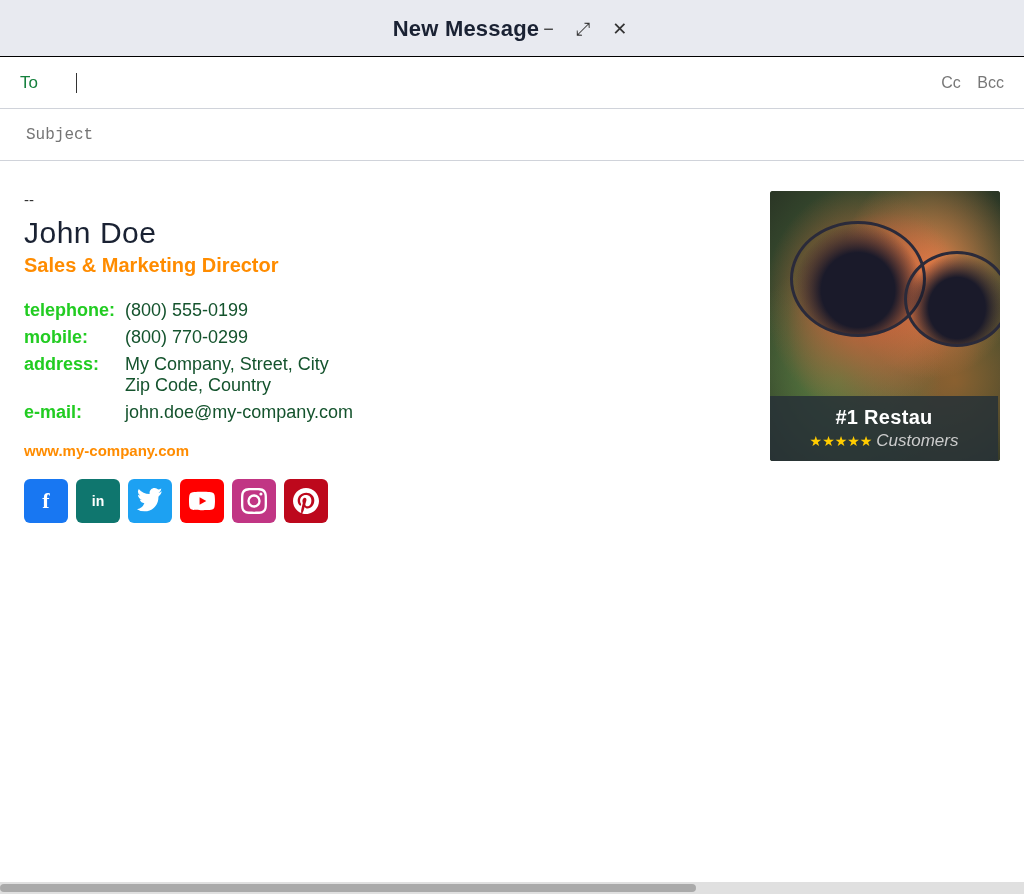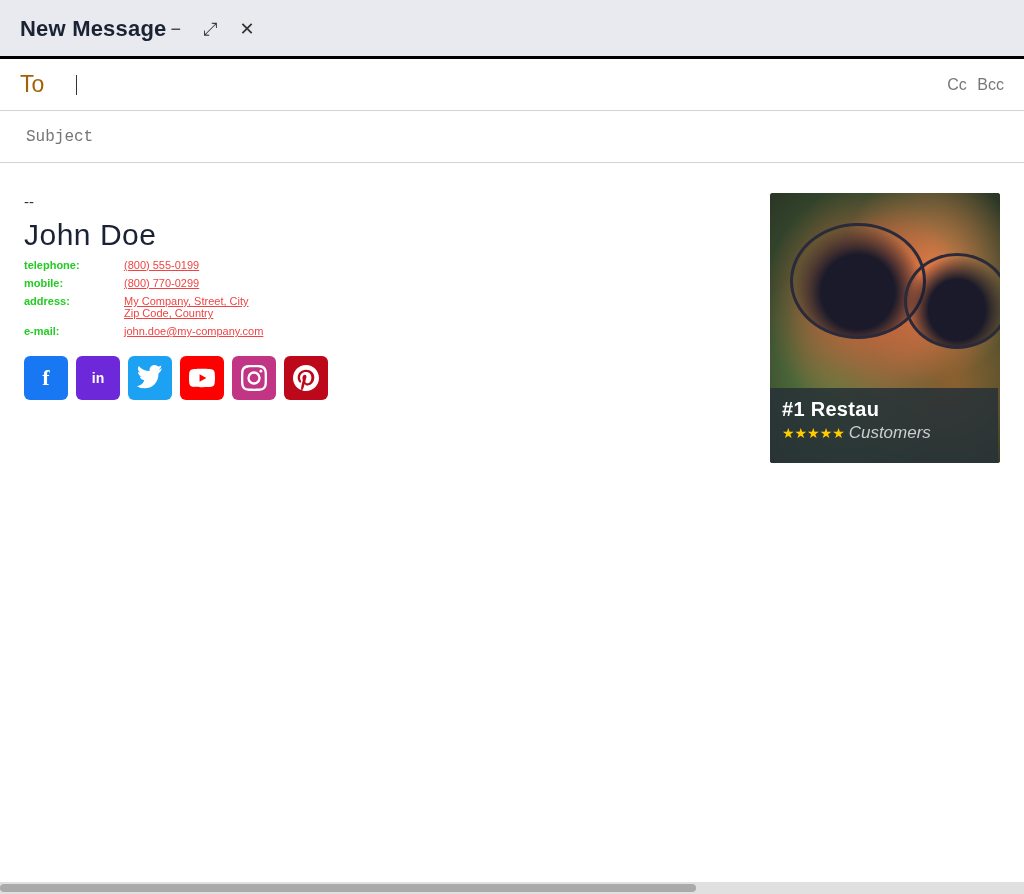--- a/index.html
+++ b/index.html
@@ -18,22 +18,22 @@
       background: #fff;
       display: flex;
       flex-direction: column;
       box-shadow: 0 2px 10px rgba(0,0,0,0.15);
     }
     .title-bar {
       background: #e8eaf0;
       padding: 16px 20px 14px 20px;
       display: flex;
       align-items: center;
-      justify-content: flex-start;
-      border-bottom: 3px solid #000000;
+      justify-content: center;
+      border-bottom: 1px solid #000000;
     }
     .title-text {
       font-size: 22px;
       font-weight: 700;
       color: #1a2233;
       letter-spacing: 0.2px;
     }
     .title-actions {
       display: flex;
       gap: 14px;
@@ -51,42 +51,42 @@
       justify-content: center;
     }
     .field-row {
       display: flex;
       align-items: center;
       padding: 0 20px;
       border-bottom: 1px solid #d0d3da;
       min-height: 52px;
     }
     .field-label {
-      font-size: 23px;
-      color: #a16207;
+      font-size: 17px;
+      color: #15803d;
       min-width: 50px;
       flex-shrink: 0;
     }
     .field-input {
       flex: 1;
       border: none;
       outline: none;
       font-size: 16px;
       color: #222;
       padding: 4px 6px;
       background: transparent;
     }
     .cc-bcc {
       font-size: 16px;
       color: #777;
       margin-left: auto;
       cursor: pointer;
       white-space: nowrap;
     }
-    .cc-bcc span { margin-left: 6px; }
+    .cc-bcc span { margin-left: 12px; }
     .subject-row {
       display: flex;
       align-items: center;
       padding: 0 20px;
       border-bottom: 1px solid #d0d3da;
       min-height: 52px;
     }
     .subject-input {
       flex: 1;
       border: none;
@@ -129,32 +129,31 @@
       font-weight: 700;
       color: #ff8c00;
       margin-bottom: 20px;
     }
     .sig-contact-table {
       border-collapse: collapse;
       margin-bottom: 16px;
     }
     .sig-contact-table tr td {
       padding: 3px 0;
-      font-size: 11px;
+      font-size: 18px;
       vertical-align: top;
     }
     .sig-contact-table .lbl {
       font-weight: 700;
       color: #22cc22;
       min-width: 100px;
       padding-right: 10px;
     }
     .sig-contact-table .val {
-      color: #ef4444;
-      text-decoration: underline;
+      color: #14532d;
     }
     .sig-website {
       font-size: 15px;
       font-weight: 700;
       color: #ff8c00;
       margin-bottom: 20px;
       margin-top: 8px;
     }
     .social-icons {
       display: flex;
@@ -169,21 +168,21 @@
       align-items: center;
       justify-content: center;
       cursor: pointer;
       font-weight: 900;
       font-size: 22px;
       color: #fff;
       text-decoration: none;
       font-family: serif;
     }
     .social-facebook { background: #1877f2; }
-    .social-linkedin { background: #6d28d9; }
+    .social-linkedin { background: #0f766e; }
     .social-twitter { background: #1da1f2; }
     .social-youtube { background: #ff0000; }
     .social-instagram { background: #c13584; }
     .social-pinterest { background: #bd081c; }
     .sig-right {
       width: 230px;
       flex-shrink: 0;
       position: relative;
       overflow: hidden;
       border-radius: 2px;
@@ -230,21 +229,22 @@
       background: radial-gradient(ellipse at 50% 60%, #1a1a2a 40%, transparent 70%);
       border-radius: 50%;
       border: 3px solid #2a2a3a;
     }
     .img-overlay {
       position: absolute;
       bottom: 0;
       left: 0;
       right: 2px;
       background: rgba(40, 50, 55, 0.88);
-      padding: 10px 12px 20px 12px;
+      padding: 10px 12px 10px 12px;
+      text-align: center;
     }
     .img-title {
       font-size: 20px;
       font-weight: 900;
       color: #fff;
       letter-spacing: 0.3px;
     }
     .img-stars {
       font-size: 14px;
       color: #fff;
@@ -294,20 +294,21 @@
   <div class="subject-row">
     <input class="subject-input" type="text" placeholder="Subject" style="">
   </div>
 
   <div class="compose-body">
 
     <div class="signature-area">
       <div class="sig-left">
         <div class="sig-dashes">--</div>
         <div class="sig-name">John Doe</div>
+        <div class="sig-title">Sales &amp; Marketing Director</div>
 
         <table class="sig-contact-table">
           <tbody>
               <tr>
             <td class="lbl">telephone:</td>
             <td class="val">(800) 555-0199</td>
           </tr>
           <tr>
             <td class="lbl">mobile:</td>
             <td class="val">(800) 770-0299</td>
@@ -319,20 +320,21 @@
               <span>Zip Code, Country</span>
             </td>
           </tr>
           <tr>
             <td class="lbl">e-mail:</td>
             <td class="val">john.doe@my-company.com</td>
           </tr>
         </tbody>
           </table>
 
+        <div class="sig-website">www.my-company.com</div>
 
         <div class="social-icons">
           <a class="social-icon social-facebook" href="#">f</a>
           <a class="social-icon social-linkedin" href="#" style="font-size:14px;font-family:sans-serif;font-weight:900;">in</a>
           <a class="social-icon social-twitter" href="#" style="font-size:20px;">
 
             <svg viewBox="0 0 24 24" width="26" height="26" fill="white">
                 <path d="M23 3a10.9 10.9 0 01-3.14 1.53A4.48 4.48 0 0022.43.36a9 9 0 01-2.88 1.1A4.52 4.52 0 0016.11 0c-2.5 0-4.52 2.02-4.52 4.52 0 .35.04.7.11 1.03A12.82 12.82 0 011.64.83a4.52 4.52 0 001.4 6.03 4.48 4.48 0 01-2.05-.57v.06c0 2.19 1.56 4.02 3.63 4.43a4.54 4.54 0 01-2.04.08c.57 1.79 2.24 3.09 4.21 3.12A9.06 9.06 0 010 19.54a12.8 12.8 0 006.92 2.03c8.3 0 12.85-6.88 12.85-12.85 0-.2 0-.39-.01-.58A9.18 9.18 0 0023 3z"></path>
               </svg>
           </a>

